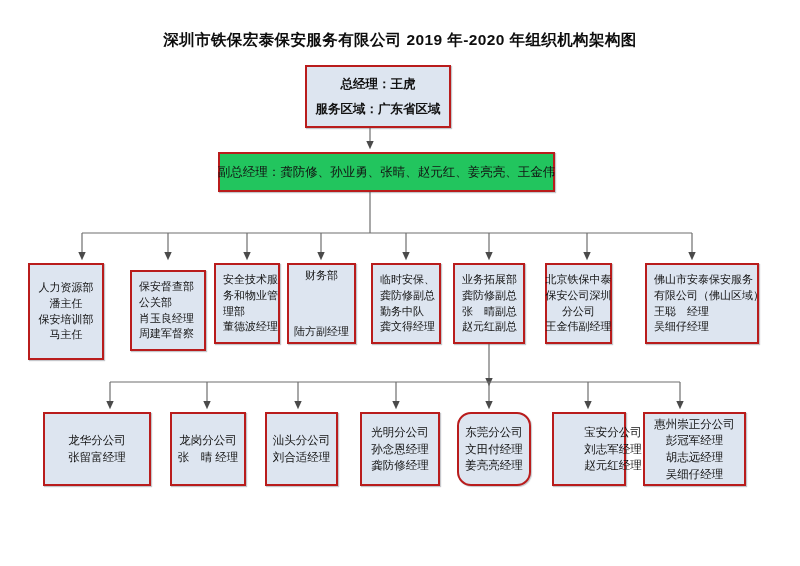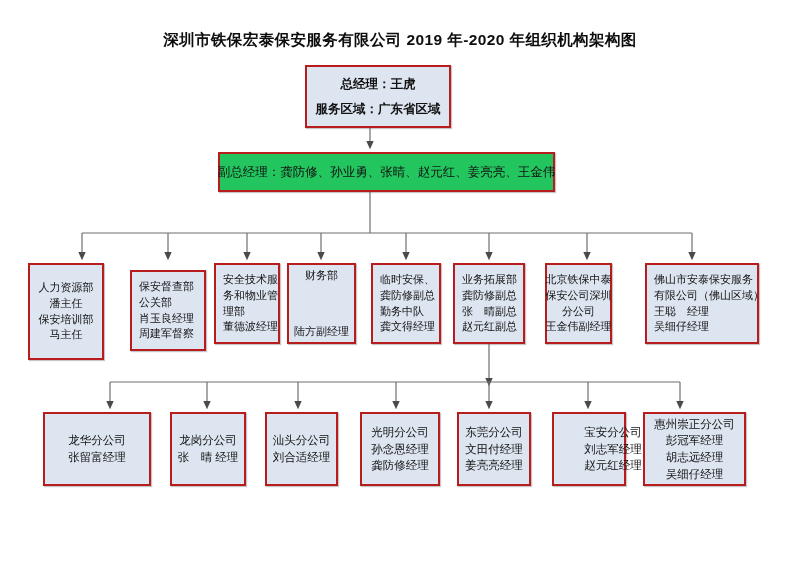--- a/index.html
+++ b/index.html
@@ -166,21 +166,21 @@
     </div>
   <div class="node branch center" id="b2" style="left: 265px; top: 412px; width: 73px; height: 74px;">
       <span class="ln">汕头分公司</span>
       <span class="ln">刘合适经理</span>
     </div>
   <div class="node branch center" id="b3" style="left: 360px; top: 412px; width: 80px; height: 74px;">
       <span class="ln">光明分公司</span>
       <span class="ln">孙念恩经理</span>
       <span class="ln">龚防修经理</span>
     </div>
-  <div class="node branch center" id="b4" style="left: 457px; top: 412px; width: 74px; height: 74px;">
+  <div class="node branch center" id="b4" style="left: 457px; top: 412px; width: 74px; height: 74px; border-radius: 14px;">
       <span class="ln">东莞分公司</span>
       <span class="ln">文田付经理</span>
       <span class="ln">姜亮亮经理</span>
     </div>
   <div class="node branch center" id="b5" style="left: 552px; top: 412px; width: 74px; height: 74px; padding-left: 48px;">
       <span class="ln">宝安分公司</span>
       <span class="ln">刘志军经理</span>
       <span class="ln">赵元红经理</span>
     </div>
   <div class="node branch center" id="b6" style="left: 643px; top: 412px; width: 103px; height: 74px;">

